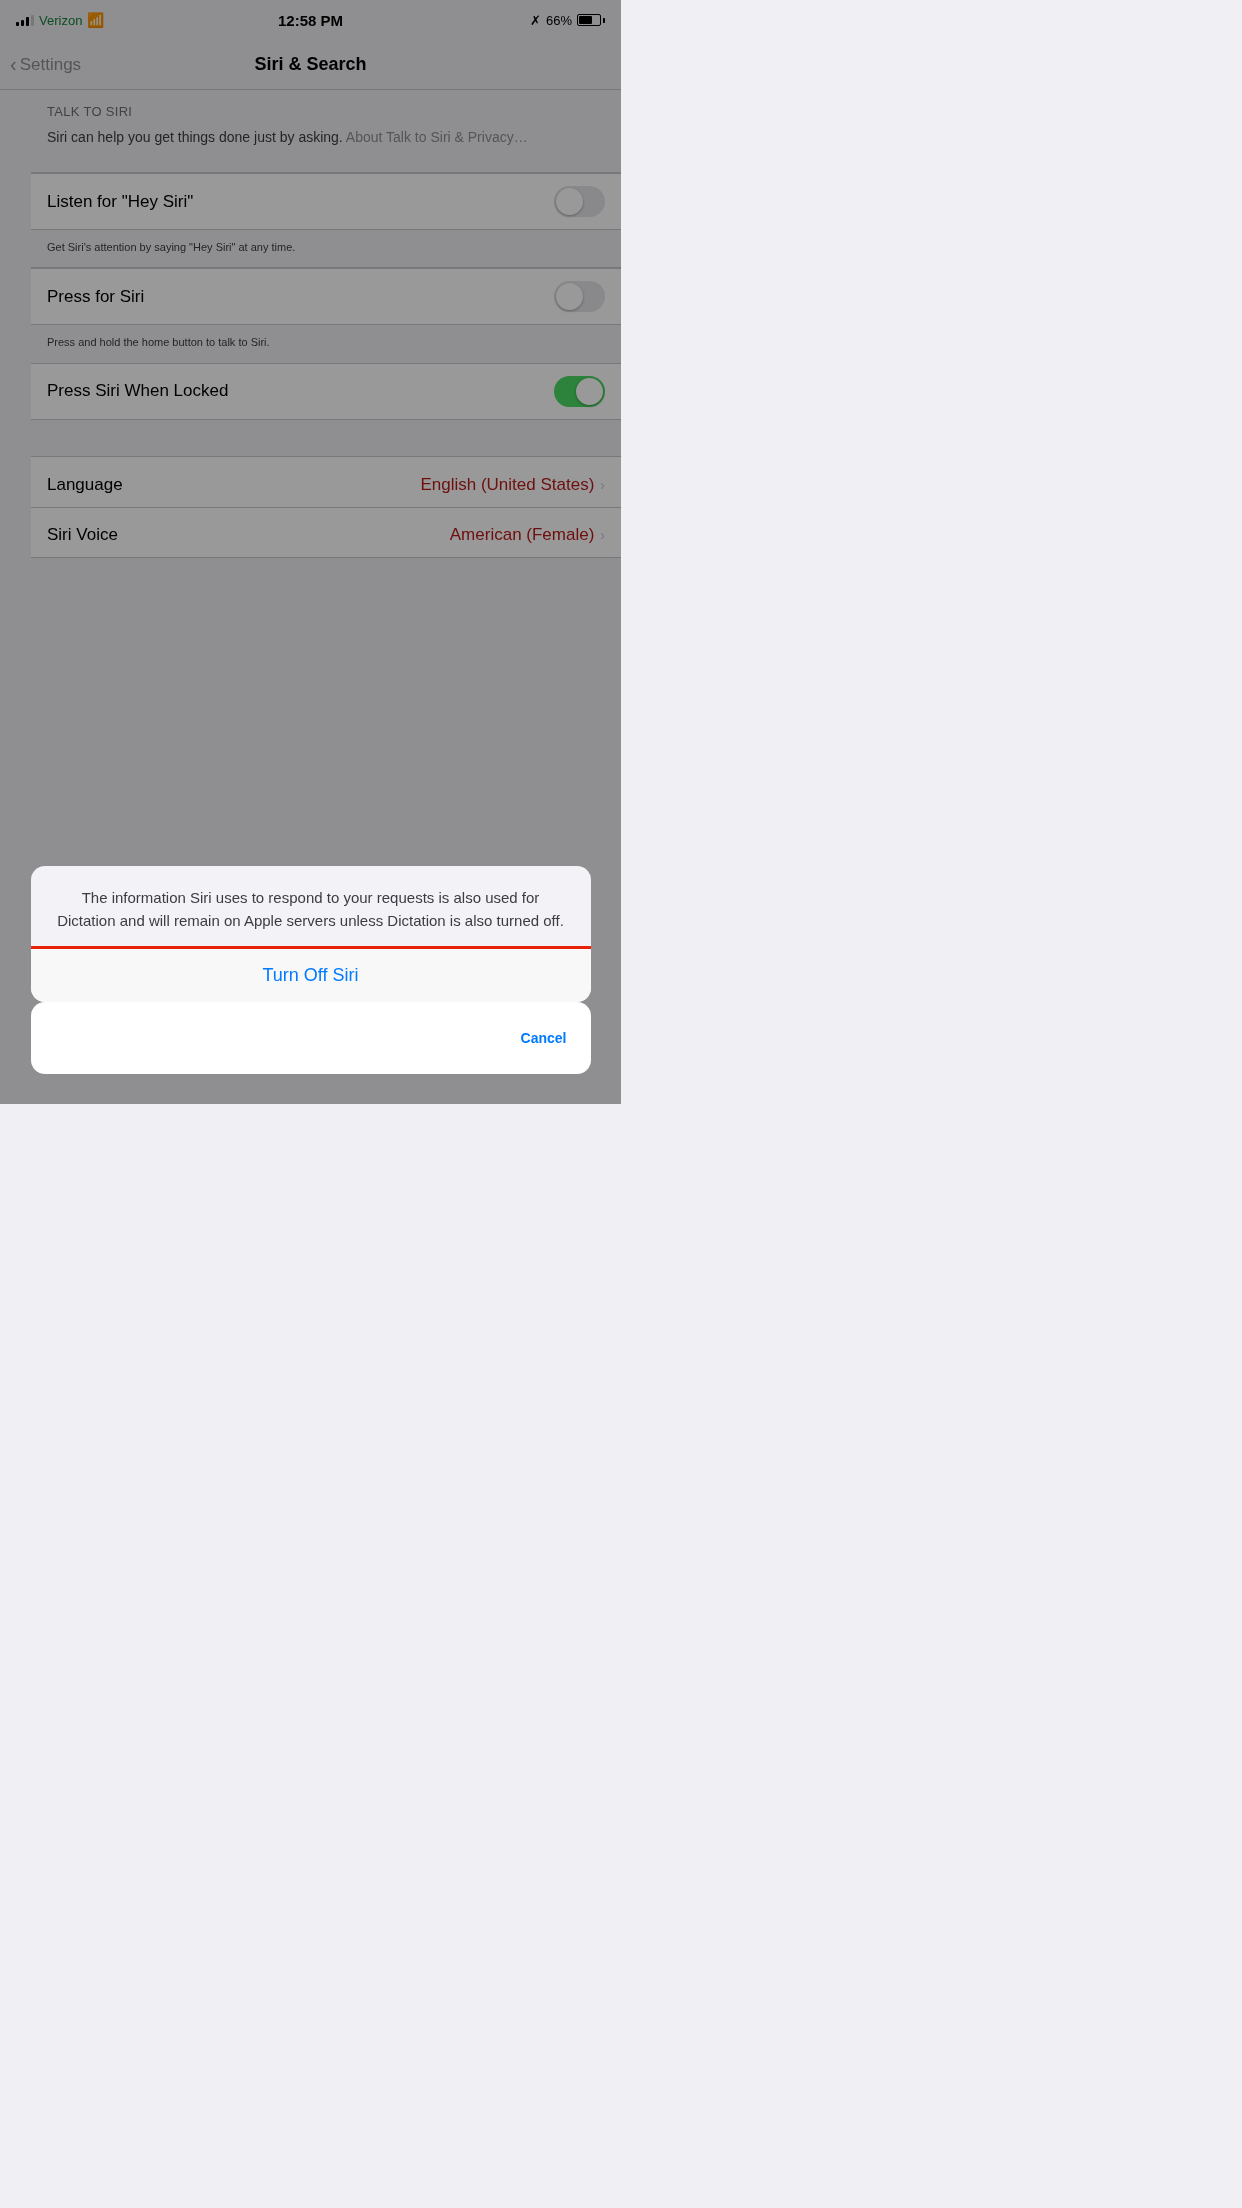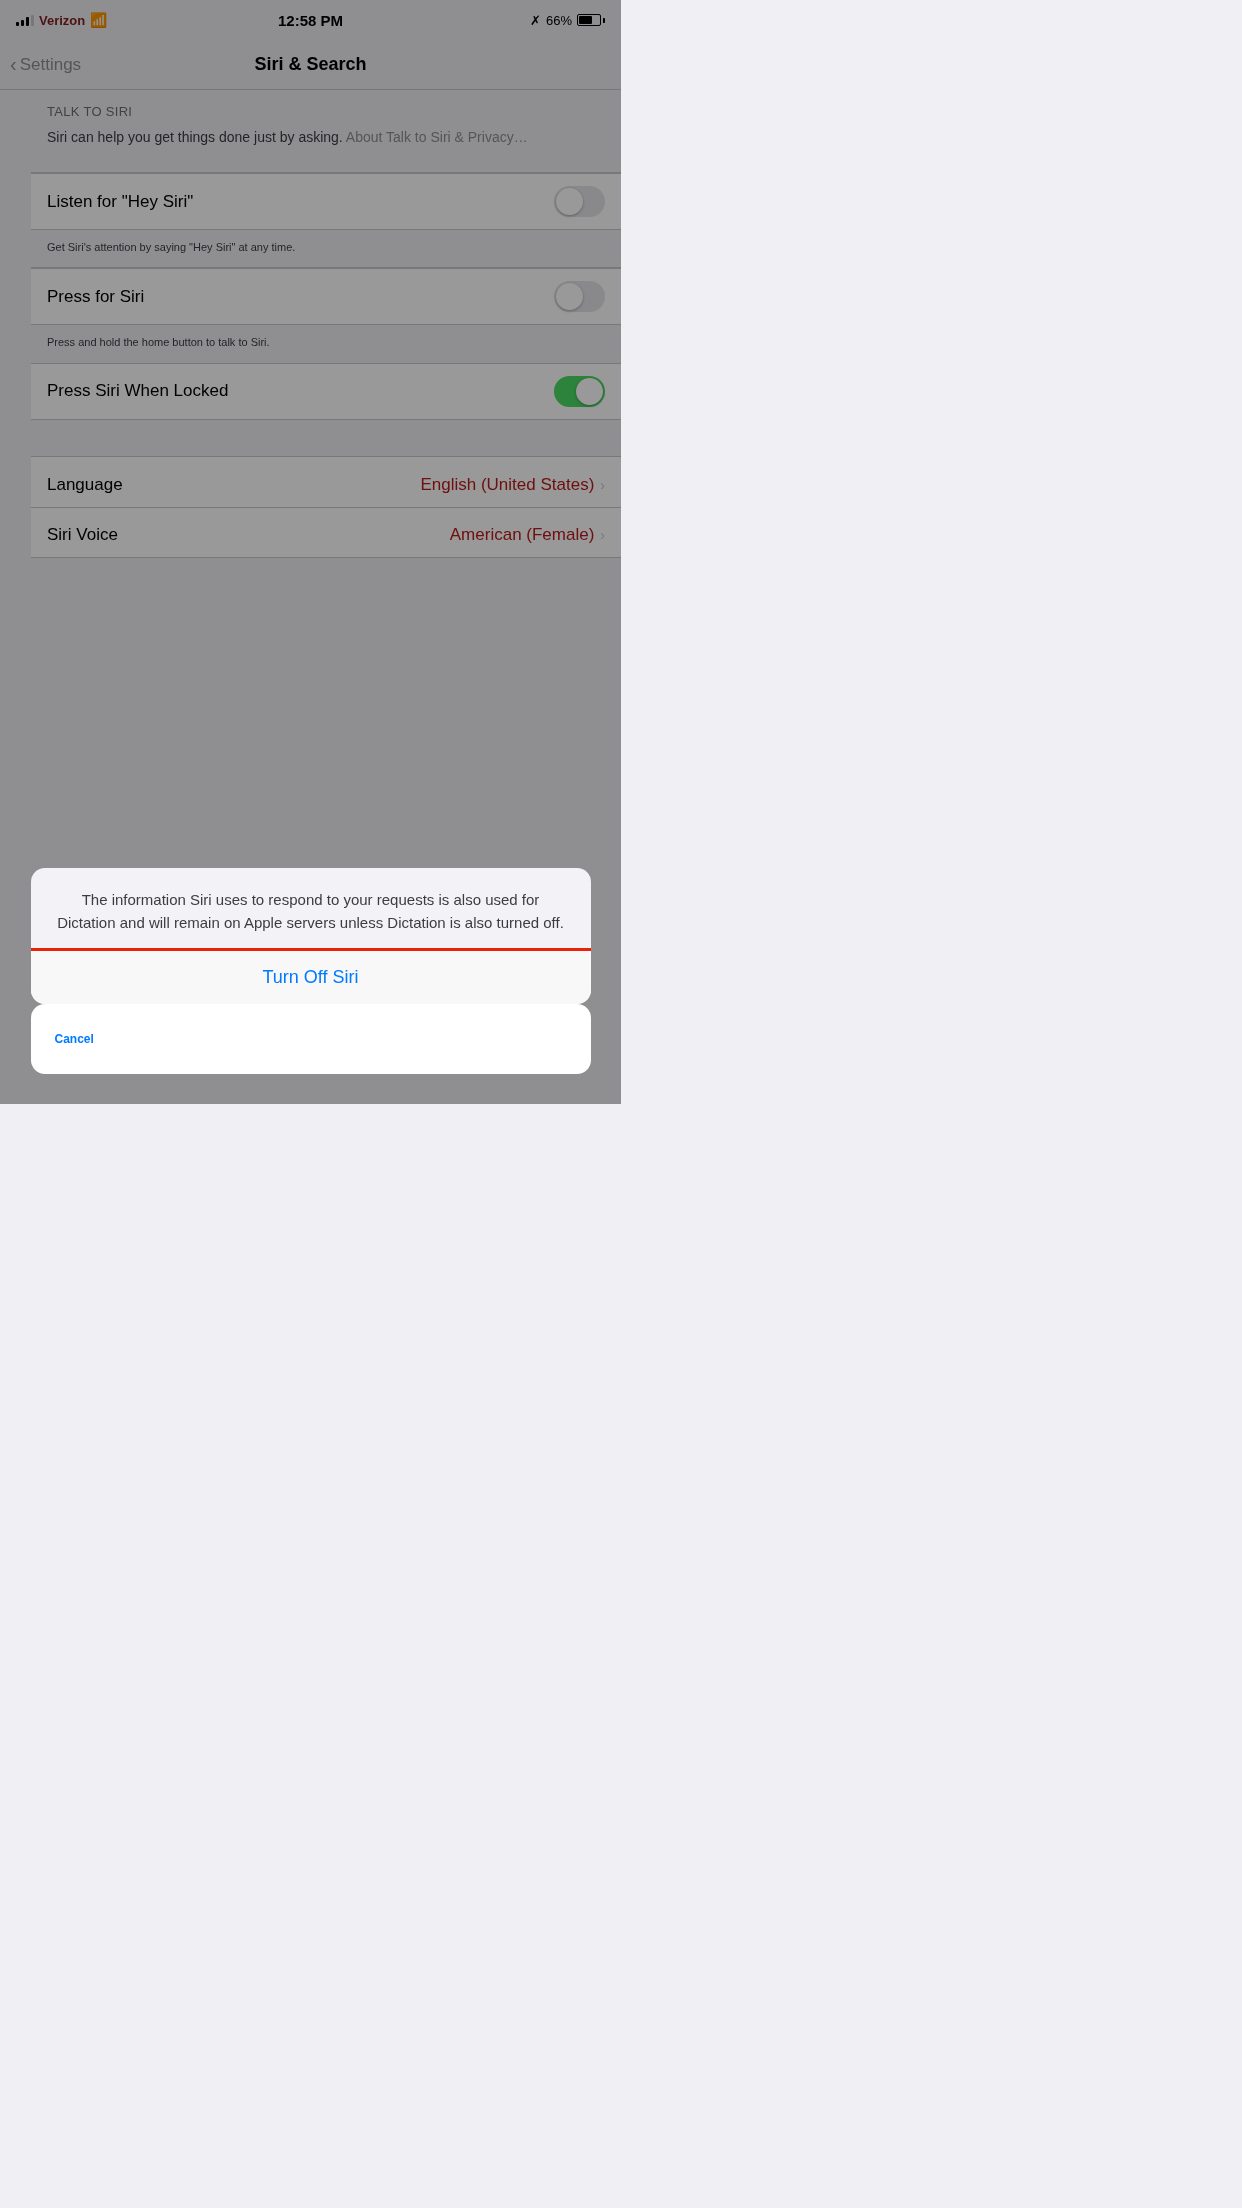--- a/index.html
+++ b/index.html
@@ -23,22 +23,22 @@
       justify-content: space-between;
       padding: 0 16px;
       position: relative;
       z-index: 10;
     }
     .status-left {
       display: flex;
       align-items: center;
       gap: 5px;
       font-size: 13px;
-      font-weight: 700;
-      color: #7f1d1d;
+      font-weight: 400;
+      color: #15803d;
     }
     .signal-bars {
       display: flex;
       align-items: flex-end;
       gap: 2px;
       height: 12px;
     }
     .signal-bar {
       background: #000;
       width: 3px;
@@ -293,22 +293,22 @@
     .cancel-card {
       background: #fff;
       border-radius: 14px;
       width: 560px;
       overflow: hidden;
     }
 
     .cancel-button {
       background: #fff;
       padding: 28px 24px;
-      text-align: left;
-      font-size: 12px;
+      text-align: right;
+      font-size: 14px;
       color: #007aff;
       font-weight: 600;
       cursor: pointer;
       border: none;
       width: 100%;
       font-family: inherit;
     }
   </style>
 </head>
 <body>

